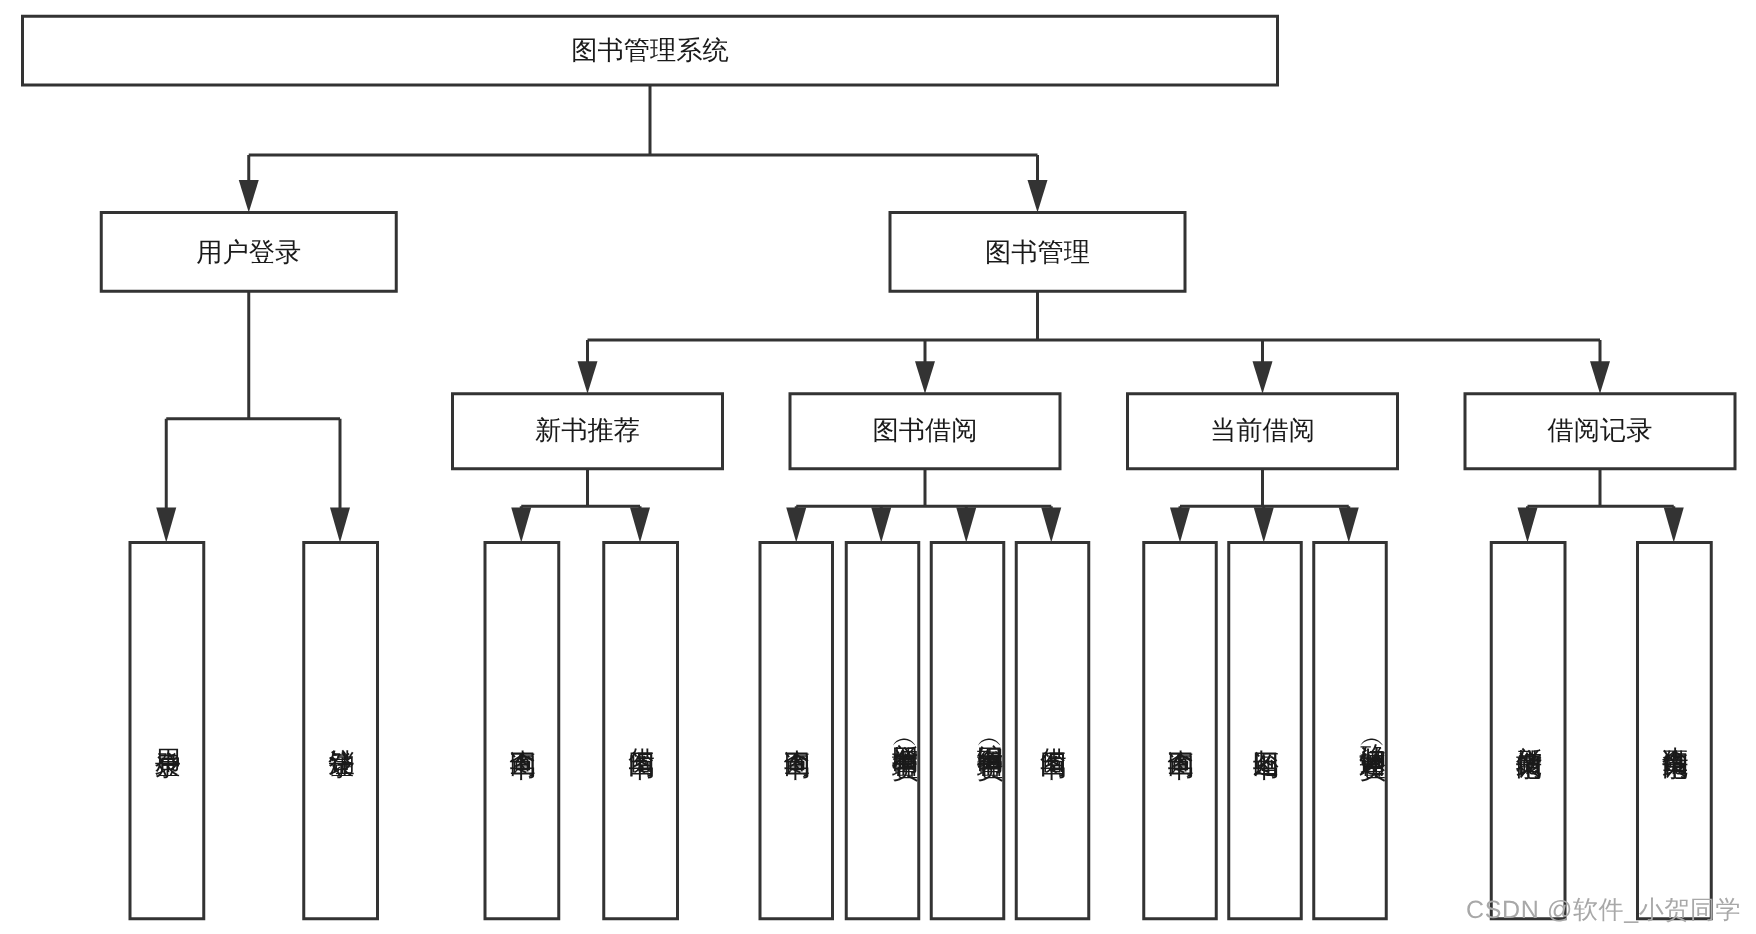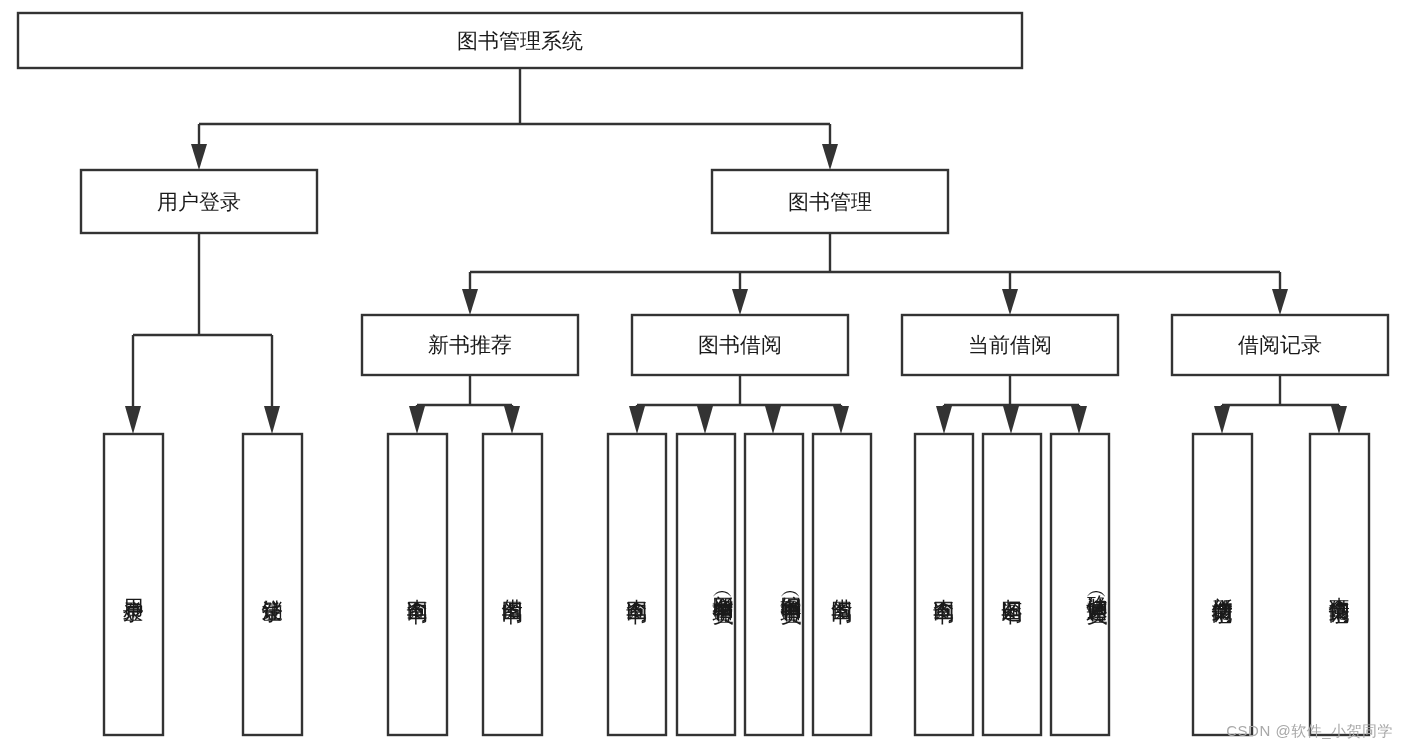--- a/index.html
+++ b/index.html
@@ -63,21 +63,21 @@
     letter-spacing: 1.5px;
     white-space: nowrap;
     pointer-events: none;
     box-sizing: border-box;
   }
   .watermark {
     position: absolute;
     right: 12px;
     bottom: 6px;
     font-family: "Liberation Sans", "DejaVu Sans", sans-serif;
-    font-size: 15px;
+    font-size: 20px;
     color: #a8a8a8;
     white-space: nowrap;
     letter-spacing: 0.5px;
   }
 </style>
 </head>
 <body>
 
 <div id="diagram-root">
 

